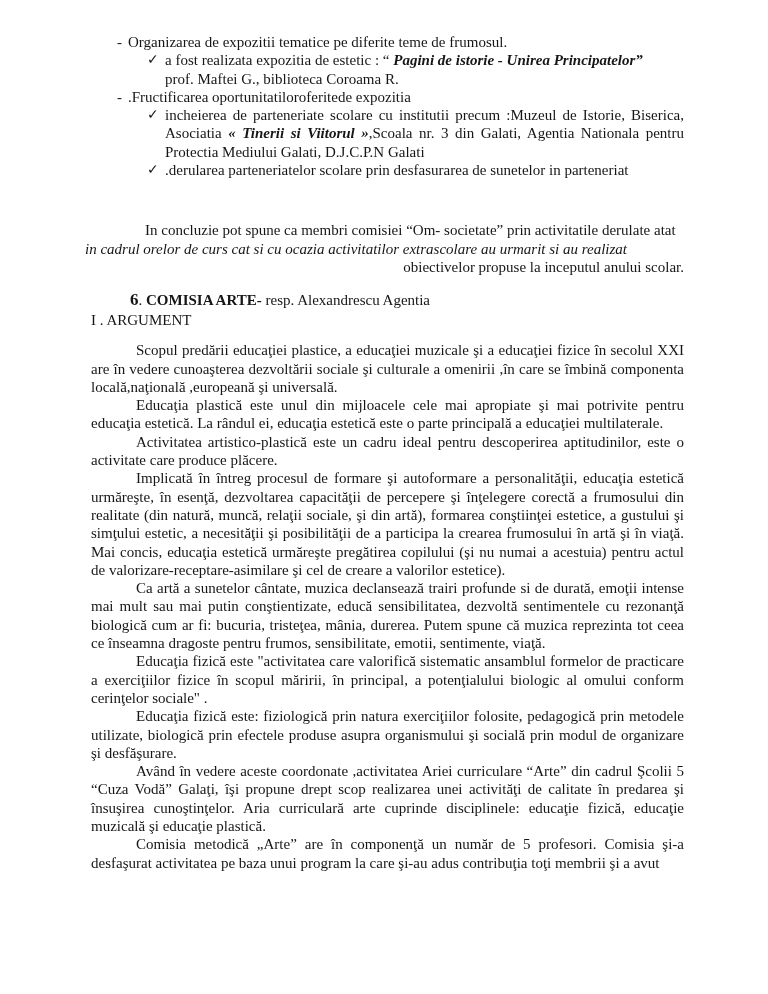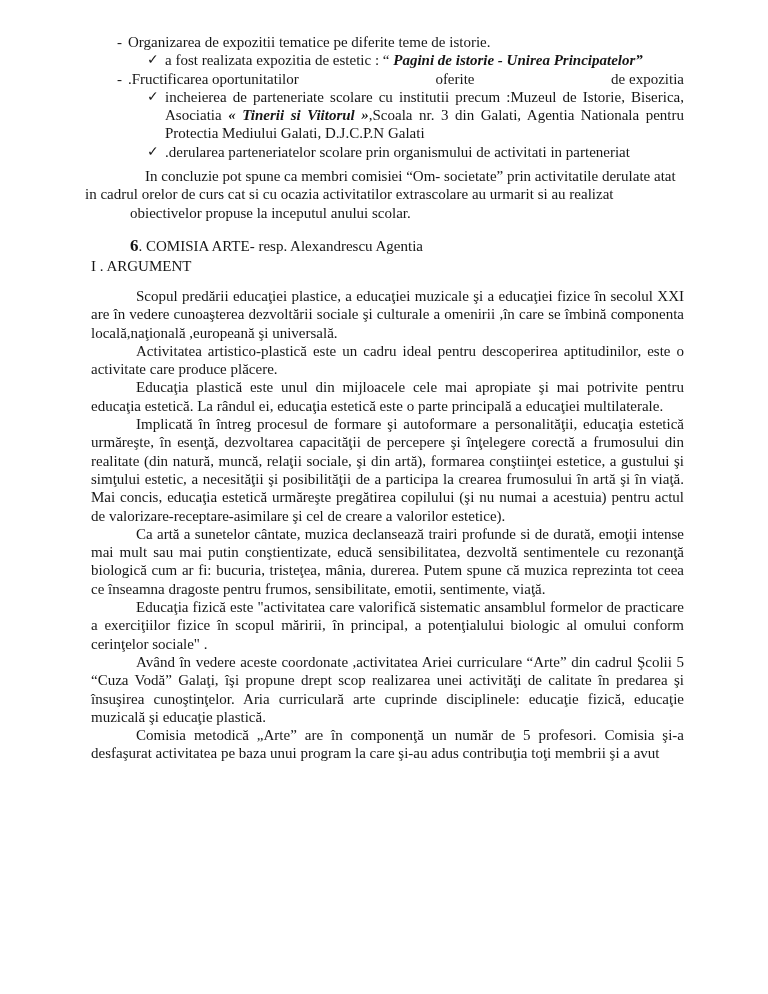--- a/index.html
+++ b/index.html
@@ -12,85 +12,87 @@
     font-size: 15px;
     line-height: 18.3px;
     color: #161616;
     background: #ffffff;
   }
   .just { text-align: justify; }
   .dash-item { position: relative; padding-left: 37px; }
   .dash-item > .marker { position: absolute; left: 26px; top: 0; }
   .check-item { position: relative; padding-left: 74px; }
   .check-item > .marker { position: absolute; left: 56px; top: 0; font-size: 14px; }
-  .spread { display: flex; justify-content: space-between; }
+  .spread { display: flex; }
   .bi { font-weight: bold; font-style: italic; font-family: Liberation Serif, serif; }
-  .concl1 { text-indent: 54px; }
-  .concl2 { margin-left: -6px; }
-  .concl3 { margin-left: 39px; }
+  .concl1 { text-indent: 54px; margin-top: 36px; }
+  .concl2 { margin-left: -6px; font-style: italic; }
+  .concl3 { margin-left: 39px; text-align: right; }
   .heading { margin-left: 39px; line-height: 20px; }
   .h-num { font-weight: bold; font-size: 17px; }
-  .h-title { font-weight: normal; }
+  .h-title { font-weight: bold; }
   .argument { line-height: 20px; }
   .para { text-align: justify; text-indent: 45px; font-family: Liberation Serif, serif; }
   .gap-s { height: 6px; }
   .gap-m { height: 11px; }
   .gap-l { height: 14px; }
 </style>
 </head>
 <body>
 
 <div class="doc">
 
   <div class="dash-item">
     <span class="marker">-</span>
-    <span>Organizarea de expozitii tematice pe diferite teme de istorie.</span>
+    <span>Organizarea de expozitii tematice pe diferite teme de frumosul.</span>
   </div>
 
   <div class="check-item just">
     <span class="marker">✓</span>
     <span>a fost realizata expozitia de estetic : “ </span><span class="bi">Pagini de istorie  - Unirea Principatelor”</span><br>
+    <span>prof. Maftei G., biblioteca Coroama R.</span>
   </div>
 
   <div class="dash-item">
     <span class="marker">-</span>
     <div class="spread">
       <span>.Fructificarea oportunitatilor</span>
         <span>oferite</span>
         <span>de expozitia</span>
     </div>
   </div>
 
   <div class="check-item just">
     <span class="marker">✓</span>
     <span>incheierea de parteneriate scolare cu institutii  precum :Muzeul de Istorie, Biserica, Asociatia </span><span class="bi">« Tinerii si Viitorul »</span><span>,Scoala nr. 3 din Galati, Agentia Nationala pentru Protectia Mediului Galati, D.J.C.P.N Galati</span>
   </div>
 
   <div class="check-item just">
     <span class="marker">✓</span>
-    <span>.derularea parteneriatelor scolare prin organismului de activitati in parteneriat</span>
+    <span>.derularea parteneriatelor scolare prin desfasurarea de sunetelor in parteneriat</span>
   </div>
 
   <div class="gap-s"></div>
 
   <div class="just concl1">In concluzie pot spune ca membri comisiei  “Om- societate” prin activitatile derulate atat</div>
   <div class="concl2">in cadrul orelor de curs cat si cu ocazia activitatilor extrascolare au urmarit  si au realizat</div>
   <div class="concl3">obiectivelor propuse la inceputul anului scolar.</div>
 
   <div class="gap-l"></div>
 
   <div class="heading">
     <span class="h-num">6</span><span>. </span><span class="h-title">COMISIA  ARTE-</span><span> resp. Alexandrescu Agentia</span>
   </div>
   <div class="argument">I . ARGUMENT</div>
 
   <div class="gap-m"></div>
 
   <div class="para">Scopul predării educaţiei plastice, a educaţiei muzicale şi a educaţiei fizice în secolul XXI are în vedere cunoaşterea dezvoltării sociale şi culturale a omenirii ,în care se îmbină componenta locală,naţională ,europeană şi universală.</div>
+  <div class="para">Educaţia plastică este unul din mijloacele cele mai apropiate şi mai potrivite pentru educaţia estetică. La rândul ei, educaţia estetică este o parte principală a educaţiei multilaterale.</div>
   <div class="para">Activitatea artistico-plastică este un cadru ideal pentru descoperirea aptitudinilor, este o activitate care produce plăcere.</div>
-  <div class="para">Educaţia plastică este unul din mijloacele cele mai apropiate şi mai potrivite pentru educaţia estetică. La rândul ei, educaţia estetică este o parte principală a educaţiei multilaterale.</div>
   <div class="para">Implicată în întreg procesul de formare şi autoformare a personalităţii, educaţia estetică urmăreşte, în esenţă, dezvoltarea capacităţii de percepere şi înţelegere corectă a frumosului din realitate (din natură, muncă, relaţii sociale, şi din artă), formarea conştiinţei estetice, a gustului şi simţului estetic, a necesităţii şi posibilităţii de a participa la crearea frumosului în artă şi în viaţă. Mai concis, educaţia estetică urmăreşte pregătirea copilului (şi nu numai a acestuia) pentru actul de valorizare-receptare-asimilare şi cel de creare a valorilor estetice).</div>
   <div class="para">Ca artă a sunetelor cântate, muzica declansează trairi profunde si de durată, emoţii intense mai mult sau mai putin conştientizate, educă sensibilitatea, dezvoltă sentimentele cu rezonanţă biologică cum ar fi: bucuria, tristeţea, mânia, durerea. Putem spune că muzica reprezinta tot ceea ce înseamna dragoste pentru frumos, sensibilitate, emotii, sentimente, viaţă.</div>
   <div class="para">Educaţia fizică este "activitatea care valorifică sistematic ansamblul formelor de practicare a exerciţiilor fizice în scopul măririi, în principal, a potenţialului biologic al omului conform cerinţelor sociale" .</div>
+  <div class="para">Educaţia fizică este: fiziologică prin natura exerciţiilor folosite,  pedagogică prin metodele utilizate,  biologică prin efectele produse asupra organismului şi socială prin modul de organizare şi desfăşurare.</div>
   <div class="para">Având în vedere aceste coordonate ,activitatea Ariei curriculare “Arte” din cadrul Şcolii 5 “Cuza Vodă” Galaţi,  îşi propune drept scop realizarea unei activităţi de calitate în predarea şi însuşirea cunoştinţelor. Aria curriculară arte cuprinde disciplinele: educaţie fizică, educaţie muzicală şi educaţie plastică.</div>
   <div class="para">Comisia metodică „Arte” are în componenţă un număr de 5 profesori. Comisia şi-a desfaşurat activitatea pe baza unui program la care şi-au adus contribuţia toţi membrii şi a avut</div>
 
 </div>
 
 </body></html>

